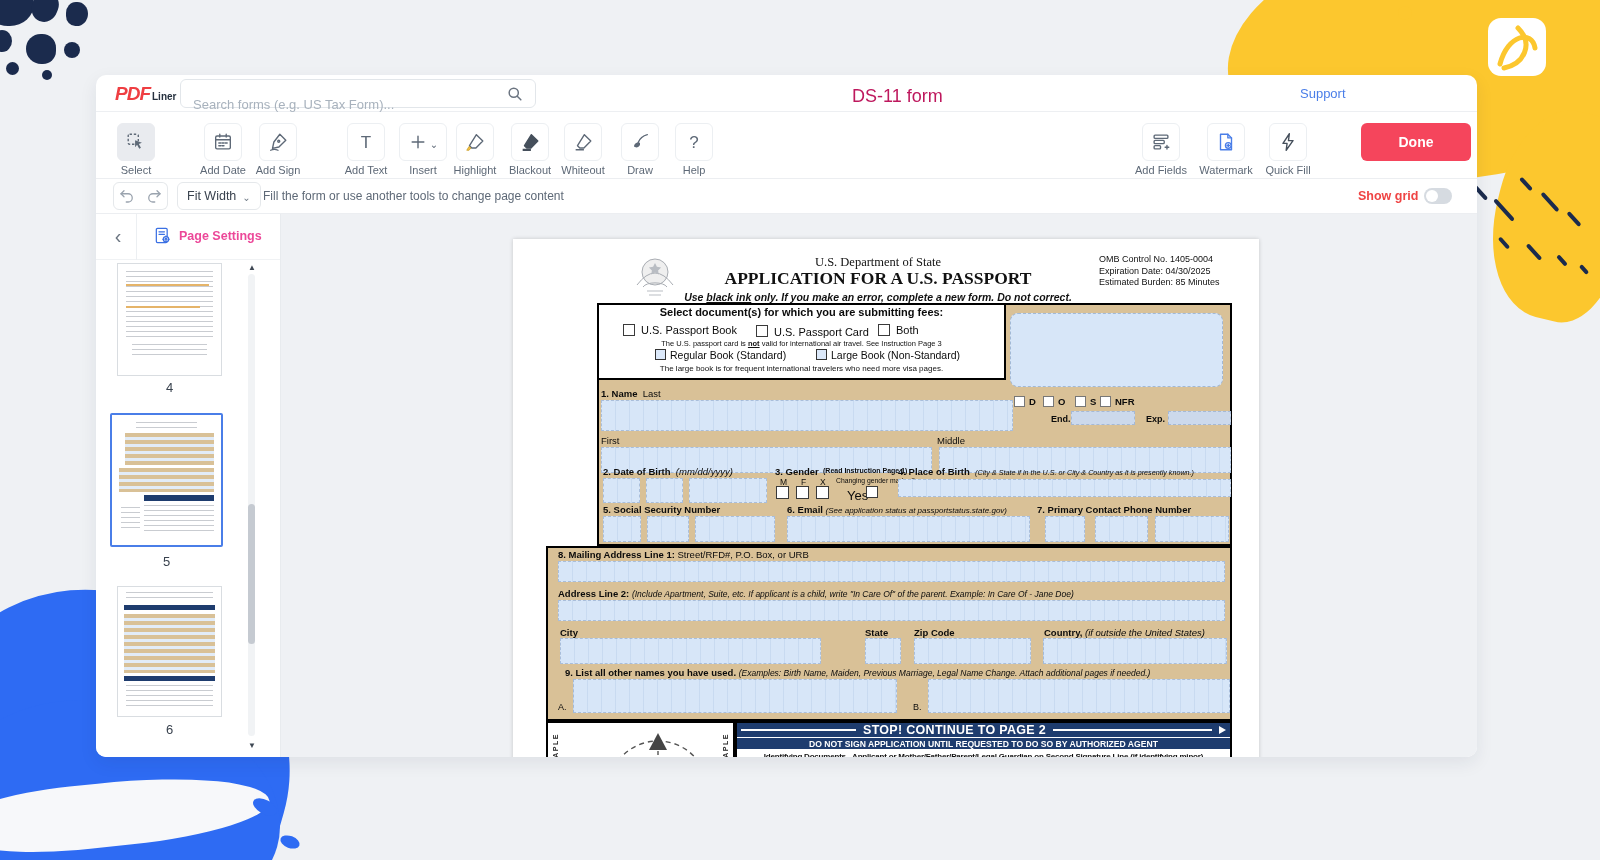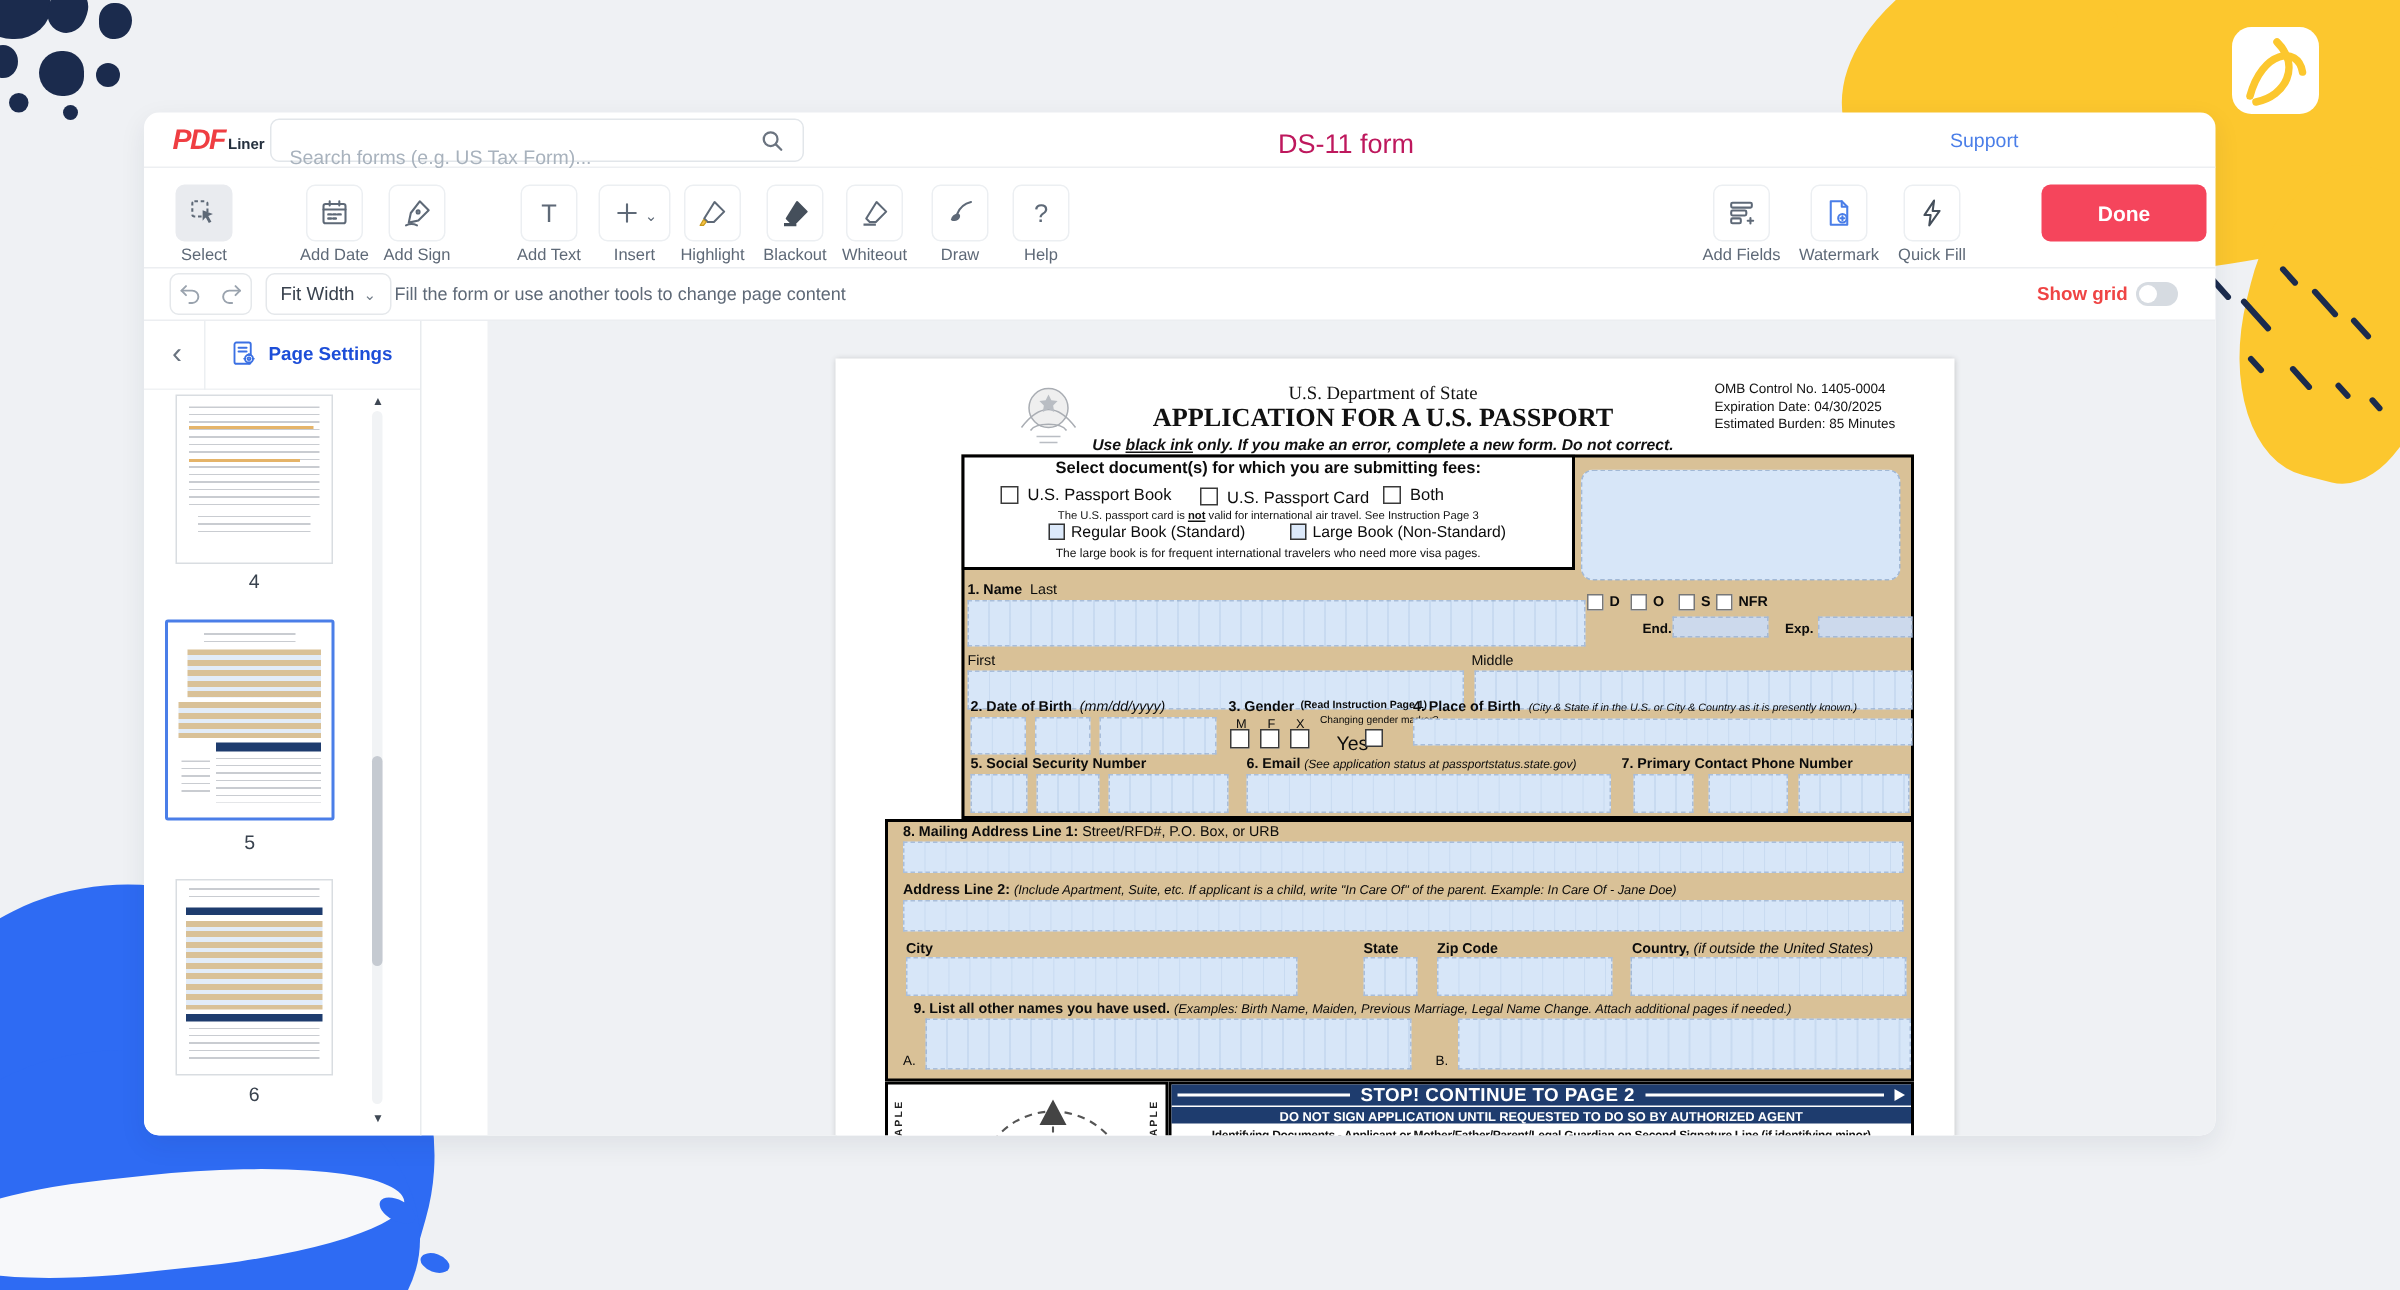--- a/index.html
+++ b/index.html
@@ -60,36 +60,36 @@
 
   .wbody { position:relative; height:543px; display:flex; }
 
   
   .sidebar { position:relative; width:185px; border-right:1px solid #E8EBEE; background:#fff; flex:none; }
   .side-hdr { position:relative; height:46px; border-bottom:1px solid #F0F2F4; }
   .collapse { position:absolute; left:8px; top:9px; width:28px; height:28px; text-align:center; line-height:26px;
               font-size:20px; color:#6A7480; cursor:pointer; }
   .vdiv { position:absolute; left:40px; top:0; width:1px; height:46px; background:#ECEFF2; }
   .ps-btn { position:absolute; left:57px; top:12px; display:flex; align-items:center; gap:6px; cursor:pointer;
-            font-size:12.5px; font-weight:700; color:#1d4ed8; }
+            font-size:12.5px; font-weight:700; color:#ec4899; }
   .thumb { position:absolute; background:#fff; border:1px solid #D9DDE1; cursor:pointer; overflow:hidden; }
   .thumb-sel { position:absolute; border:2px solid #4A7EE8; border-radius:2px; background:#fff; padding:3px; cursor:pointer; }
   .pnum { position:absolute; width:105px; text-align:center; font-size:13px; color:#39424E; }
   .sarrow { position:absolute; left:149px; width:14px; text-align:center; font-size:8px; color:#3F4854; cursor:pointer; }
   .strack { position:absolute; left:152px; top:60px; width:7px; height:462px; background:#F1F3F5; border-radius:4px; }
   .sthumb { position:absolute; left:152px; top:290px; width:7px; height:140px; background:#C5CAD1; border-radius:4px; cursor:pointer; }
 
   
   .m-lines { position:absolute; background-image:repeating-linear-gradient(180deg,#C9CCD1 0 1px,transparent 1px 5px); }
   .m-hl { position:absolute; height:2px; background:#E5B469; }
   .m-tan { position:absolute; background-image:repeating-linear-gradient(180deg,#D9C197 0 4px,#E2ECF8 4px 7px); }
   .m-navy { position:absolute; background:#1E3C6E; }
 
   
-  .canvas { position:relative; flex:1; background:#EFF1F4; overflow:hidden;margin-left:44px; }
+  .canvas { position:relative; flex:1; background:#EFF1F4; overflow:hidden; }
   .page { position:absolute; left:232px; top:25px; width:746px; height:980px; background:#fff;
           box-shadow:0 0 4px rgba(0,0,0,.18); font-family:"Liberation Sans", sans-serif; color:#111; }
 
   .serif { font-family:"Liberation Serif", serif; }
   .abs { position:absolute; }
   .tanbox { position:absolute; background:#D9C197; border:2px solid #000; }
   .selbox { position:absolute; background:#fff; border:2px solid #000; }
   .f { position:absolute; background:#D7E6F8; border:1px dashed rgba(140,165,200,.6);
        background-image:repeating-linear-gradient(90deg, transparent 0 13px, rgba(100,140,190,.13) 13px 14px); cursor:text; }
   .lab { position:absolute; font-weight:700; font-size:9.5px; white-space:nowrap; color:#0b0b0b; }

